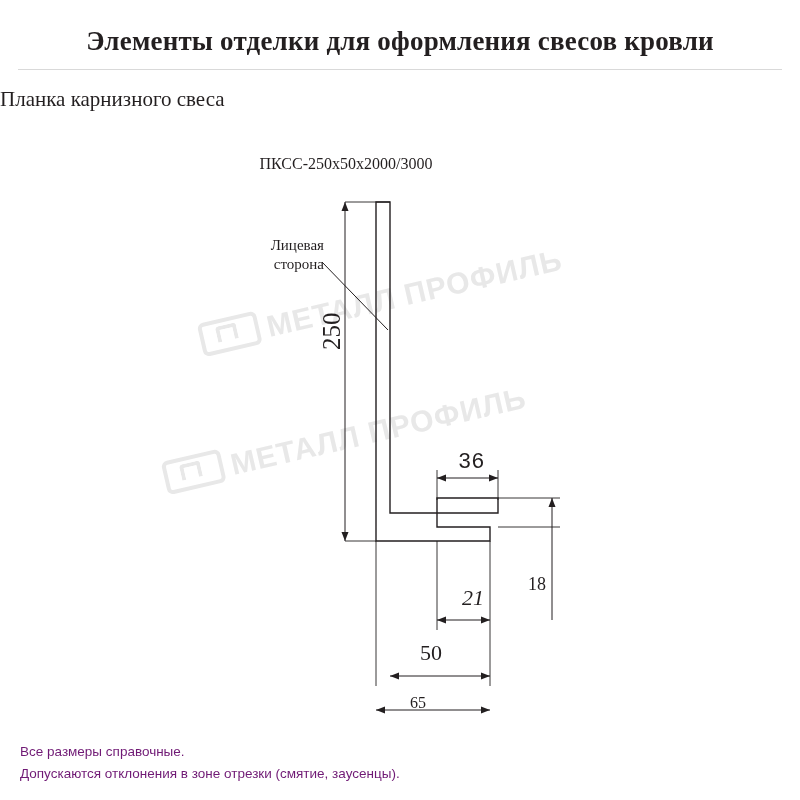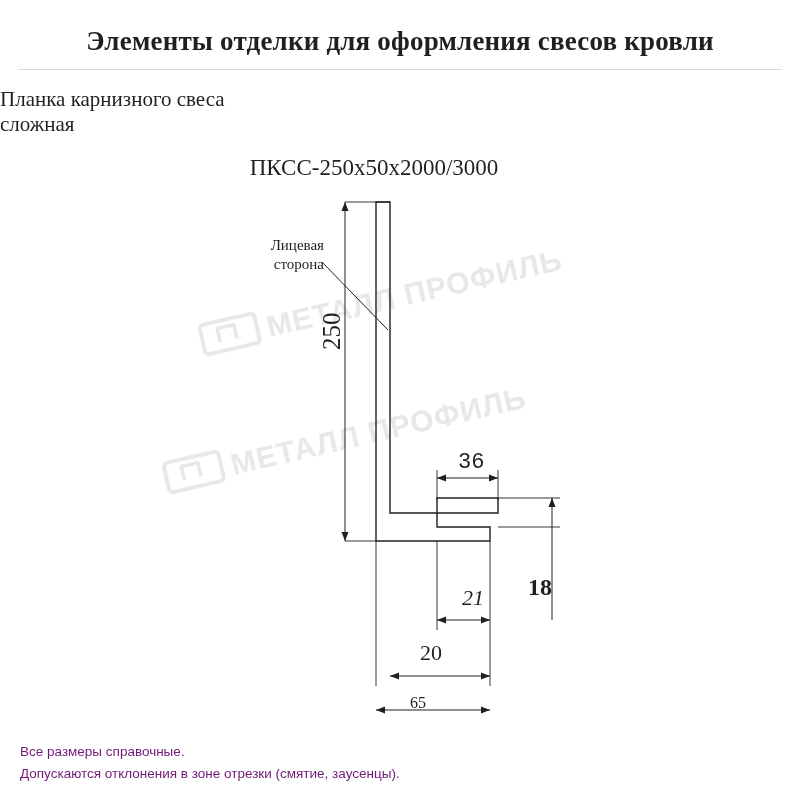--- a/index.html
+++ b/index.html
@@ -45,22 +45,21 @@
     left: 0; top: 87px;
     width: 800px;
     font-size: 21px;
     line-height: 25px;
   }
   .code {
     position: absolute;
     left: 0; top: 155px;
     width: 692px;
     text-align: center;
-    font-size: 23px;
-    padding-left: 28px;
+    font-size: 16px;
   }
 
   
   .drawing {
     position: absolute;
     left: 0; top: 0;
     width: 800px;
     height: 800px;
   }
 
@@ -112,21 +111,21 @@
     text-align: right;
     width: 86px;
   }
   .dim-250 {
     left: 318px; top: 350px;
     font-size: 25px;
     transform: rotate(-90deg);
     transform-origin: left top;
   }
   .dim-36 { left: 458px; top: 450px; font-size: 22px; font-family: Liberation Mono, monospace; }
-  .dim-18 { left: 528px; top: 574px; font-size: 24px; font-weight: bold; }
+  .dim-18 { left: 528px; top: 574px; font-size: 18px; }
   .dim-21 { left: 462px; top: 585px; font-size: 22px; font-style: italic; }
   .dim-50 { left: 420px; top: 640px; font-size: 22px; }
   .dim-65 { left: 410px; top: 694px; font-size: 16px; }
 
   
   .footnote {
     position: absolute;
     left: 20px;
     font-family: "Liberation Sans", sans-serif;
     font-size: 13.5px;
@@ -138,21 +137,20 @@
 </head>
 <body>
 
 <div class="page">
 
   <div class="main-title">Элементы отделки для оформления свесов кровли</div>
   <div class="rule"></div>
 
   <div class="subtitle">
     <div>Планка карнизного свеса</div>
-    <div>сложная</div>
   </div>
 
   <div class="code">ПКСС-250х50х2000/3000</div>
 
   <div class="wm wm-1">
     <span class="wm-shape"></span><span>МЕТАЛЛ ПРОФИЛЬ</span>
   </div>
   <div class="wm wm-2">
     <span class="wm-shape"></span><span>МЕТАЛЛ ПРОФИЛЬ</span>
   </div>
@@ -207,19 +205,19 @@
   </svg>
 
   <div class="lbl lbl-face">
     <span>Лицевая</span><br>
     <span>сторона</span>
   </div>
   <div class="lbl dim-250">250</div>
   <div class="lbl dim-36">36</div>
   <div class="lbl dim-18">18</div>
   <div class="lbl dim-21">21</div>
-  <div class="lbl dim-50">20</div>
+  <div class="lbl dim-50">50</div>
   <div class="lbl dim-65">65</div>
 
   <div class="footnote fn-1">Все размеры справочные.</div>
   <div class="footnote fn-2">Допускаются отклонения в зоне отрезки (смятие, заусенцы).</div>
 
 </div>
 
 </body></html>

